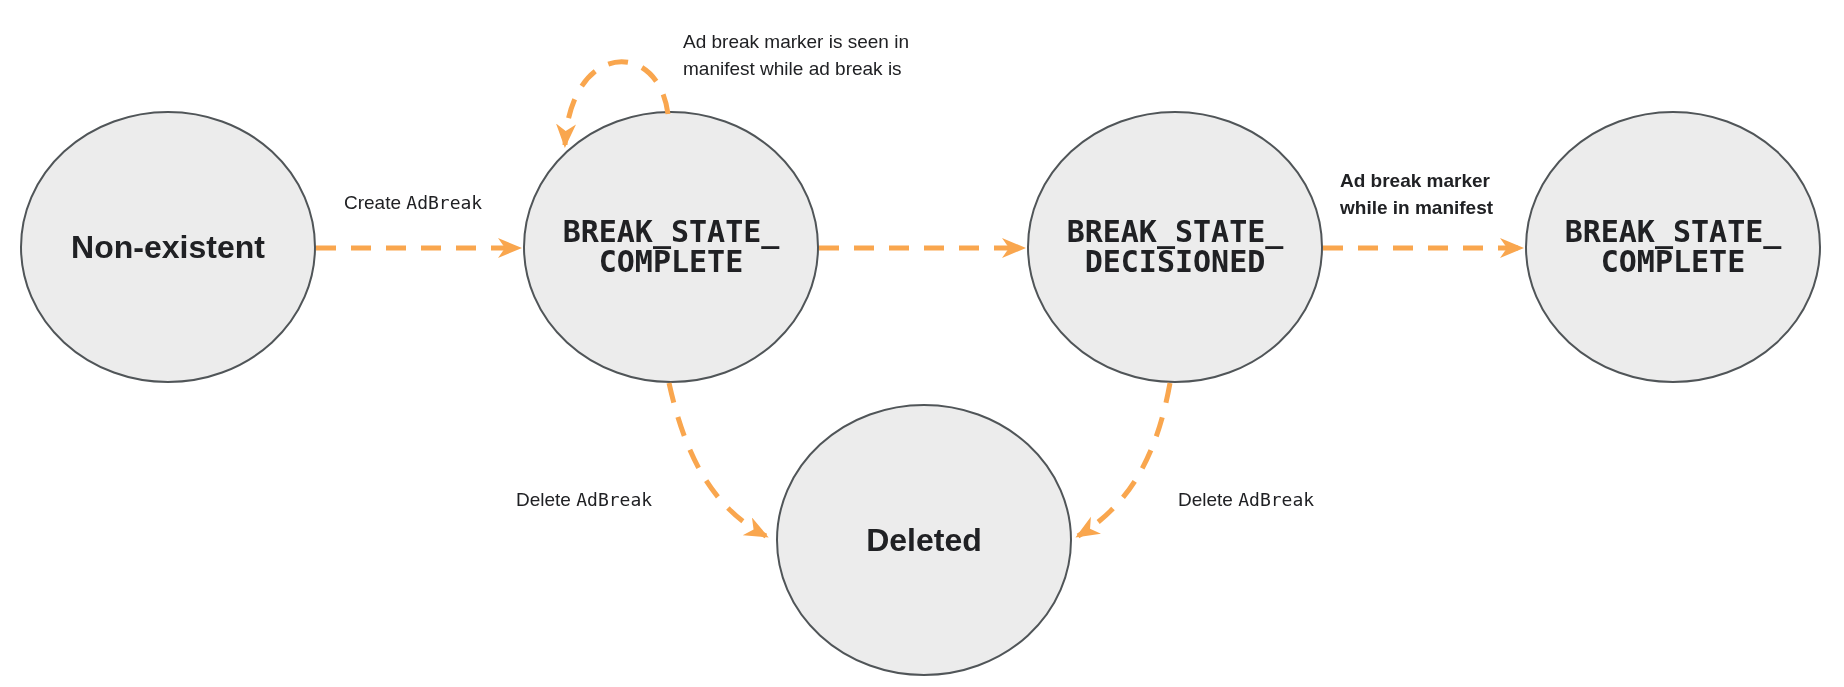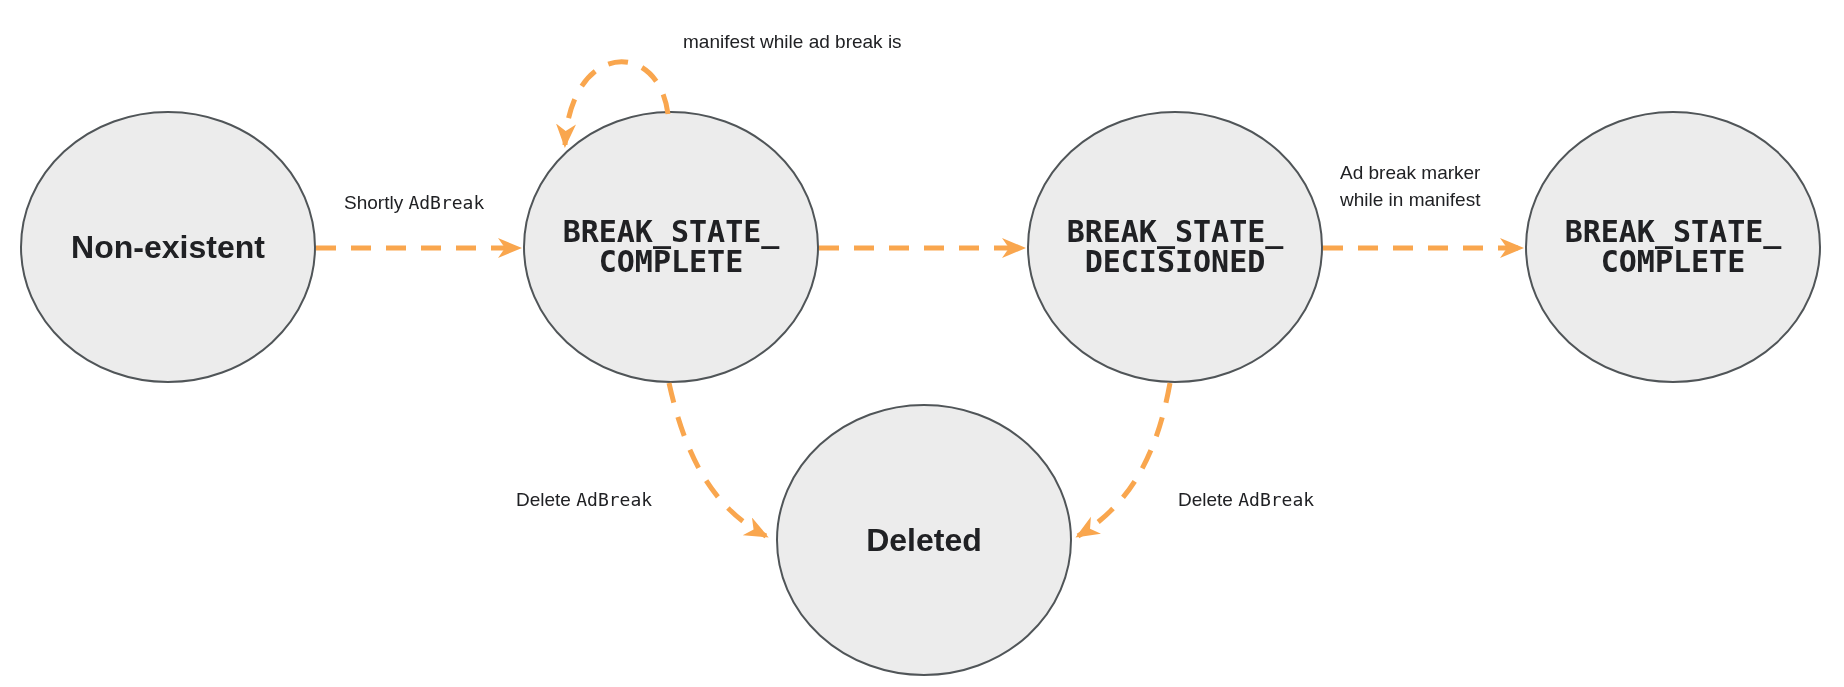--- a/index.html
+++ b/index.html
@@ -89,29 +89,30 @@
   <div class="state-label mono-label" style="left:1673px;top:247px;">
     <div>BREAK_STATE_</div>
     <div>COMPLETE</div>
   </div>
 
   <div class="state-label sans-label" style="left:924px;top:540px;">
     <div>Deleted</div>
   </div>
 
   <div class="edge-label" style="left:344px;top:189px;">
-    <span>Shortly </span><span class="mono">AdBreak</span>
+    <span>Create </span><span class="mono">AdBreak</span>
   </div>
 
   <div class="edge-label" style="left:683px;top:28px;">
+    <div>Ad break marker is seen in</div>
     <div>manifest while ad break is</div>
   </div>
 
 
-  <div class="edge-label" style="left:1340px;top:159px;">
+  <div class="edge-label" style="left:1340px;top:167px;font-weight:bold;">
     <div>Ad break marker</div>
     <div>while in manifest</div>
   </div>
 
   <div class="edge-label" style="left:516px;top:486px;">
     <span>Delete </span><span class="mono">AdBreak</span>
   </div>
 
   <div class="edge-label" style="left:1178px;top:486px;">
     <span>Delete </span><span class="mono">AdBreak</span>

